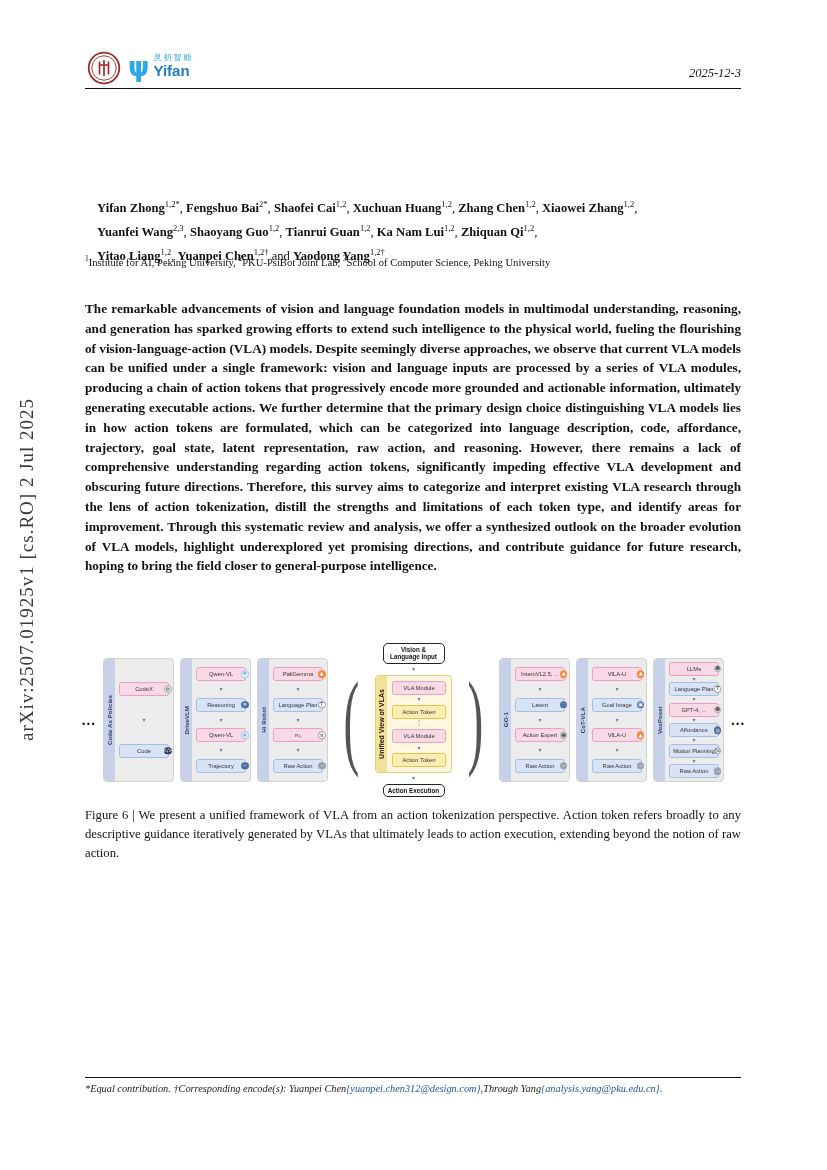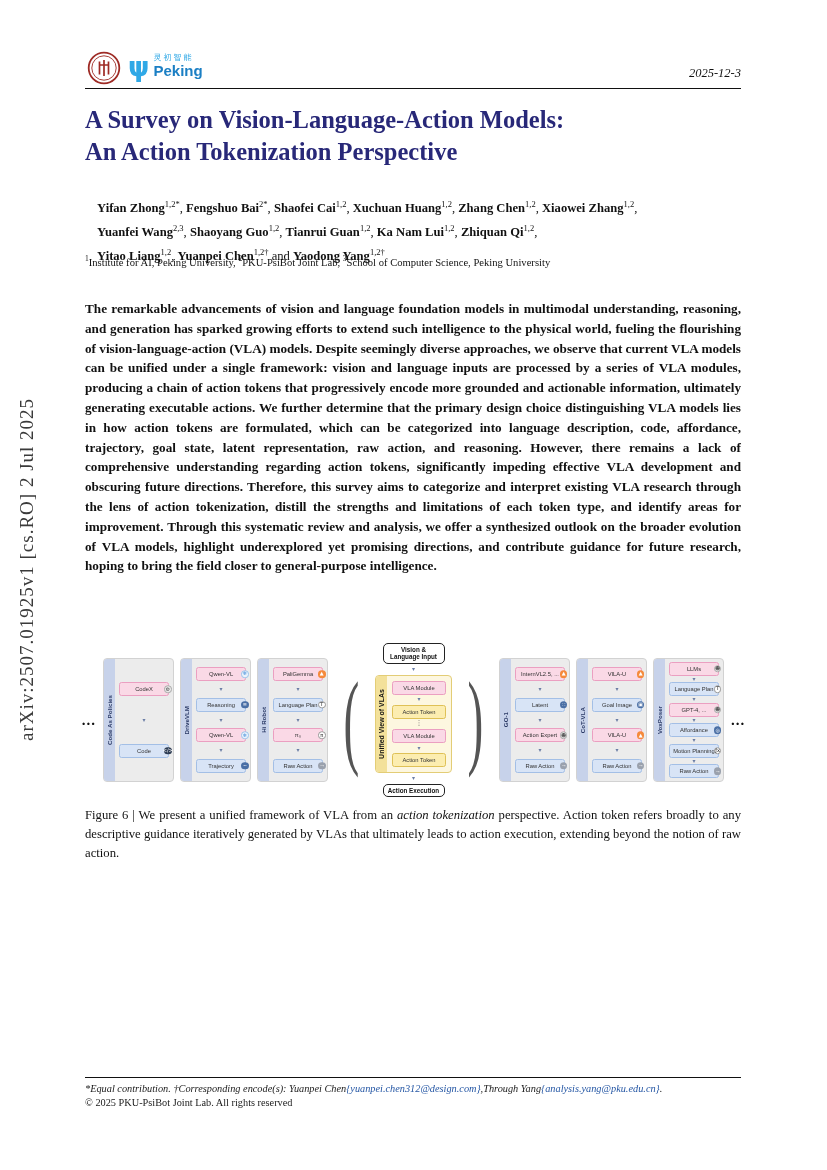--- a/index.html
+++ b/index.html
@@ -59,21 +59,21 @@
           text-align:center;line-height:1.25;color:#111;}
   .center-col{display:flex;background:var(--centerbg,#fdf7e0);border:1px solid #e3cd76;border-radius:4px;}
   .center-col .fig-strip{background:var(--stripy,#f3e19a);}
   .center-col .fig-strip span{color:#111;font-size:7px;}
   .center-boxes{width:60px;min-height:90px;}
   .center-boxes .fig-box{width:52px;}
   .big-paren{font-size:105px;line-height:100px;color:#555;transform:scaleX(0.45);font-weight:100;
              font-family:"Liberation Serif",serif;}
   .caption{position:absolute;left:85px;top:806px;width:656px;font-size:12.7px;line-height:19px;
            text-align:justify;color:#111;}
-  .caption .it{font-style:italic;}
+  .caption .it{}
   
   .footnote{position:absolute;left:85px;top:1083px;width:660px;font-size:10.3px;font-style:italic;color:#1a1a1a;}
   .footnote .link{color:var(--link,#2456a4);}
   .copyright{position:absolute;left:85px;top:1097px;width:656px;font-size:10.3px;color:#1a1a1a;}
 </style>
 </head>
 <body>
 
 <div class="page">
 
@@ -81,30 +81,26 @@
     <svg width="34" height="34" viewBox="0 0 34 34">
       <circle cx="17" cy="17" r="15.3" fill="none" stroke="#9e2b25" stroke-width="1.8"></circle>
       <circle cx="17" cy="17" r="12.2" fill="none" stroke="#9e2b25" stroke-width="0.9"></circle>
       <path d="M12.5 10.5 v13 M17 9 v16 M21.5 10.5 v13 M12.5 14 h9" stroke="#9e2b25" stroke-width="1.7" fill="none"></path>
     </svg>
   </div>
   <div class="psibot">
     <span class="psi">ψ</span>
     <span class="psibot-txt">
       <span class="psibot-cn">灵初智能</span>
-      <span class="psibot-en">Peking</span>
+      <span class="psibot-en">Yifan</span>
     </span>
   </div>
   <div class="date">2025-12-3</div>
   <div class="hrule rule-top"></div>
 
-  <h1 class="title" style="margin:0">
-    <span>A Survey on Vision-Language-Action Models:</span><br>
-    <span>An Action Tokenization Perspective</span>
-  </h1>
 
   <div class="authors"><b>Yifan Zhong</b><sup>1,2*</sup>, <b>Fengshuo Bai</b><sup>2*</sup>, <b>Shaofei Cai</b><sup>1,2</sup>, <b>Xuchuan Huang</b><sup>1,2</sup>, <b>Zhang Chen</b><sup>1,2</sup>, <b>Xiaowei Zhang</b><sup>1,2</sup>,<br><b>Yuanfei Wang</b><sup>2,3</sup>, <b>Shaoyang Guo</b><sup>1,2</sup>, <b>Tianrui Guan</b><sup>1,2</sup>, <b>Ka Nam Lui</b><sup>1,2</sup>, <b>Zhiquan Qi</b><sup>1,2</sup>,<br><b>Yitao Liang</b><sup>1,2</sup>, <b>Yuanpei Chen</b><sup>1,2†</sup> and <b>Yaodong Yang</b><sup>1,2†</sup></div>
   <div class="affil"><sup>1</sup>Institute for AI, Peking University, <sup>2</sup>PKU-PsiBot Joint Lab, <sup>3</sup>School of Computer Science, Peking University</div>
 
   <div class="abstract"><span>The remarkable advancements of vision and language foundation models in multimodal understanding, reasoning, and generation has sparked growing efforts to extend such intelligence to the physical world, fueling the flourishing of vision-language-action (VLA) models. Despite seemingly diverse approaches, we observe that current VLA models can be unified under a single framework: vision and language inputs are processed by a series of VLA modules, producing a chain of </span><span class="it">action tokens</span><span> that progressively encode more grounded and actionable information, ultimately generating executable actions. We further determine that the primary design choice distinguishing VLA models lies in how action tokens are formulated, which can be categorized into language description, code, affordance, trajectory, goal state, latent representation, raw action, and reasoning. However, there remains a lack of comprehensive understanding regarding action tokens, significantly impeding effective VLA development and obscuring future directions. Therefore, this survey aims to categorize and interpret existing VLA research through the lens of action tokenization, distill the strengths and limitations of each token type, and identify areas for improvement. Through this systematic review and analysis, we offer a synthesized outlook on the broader evolution of VLA models, highlight underexplored yet promising directions, and contribute guidance for future research, hoping to bring the field closer to general-purpose intelligence.</span></div>
 
   <div class="arxiv">arXiv:2507.01925v1  [cs.RO]  2 Jul 2025</div>
 
   <div class="figure">
     <span class="ellipsis">...</span>
@@ -290,15 +286,14 @@
           </div>
         </div>
       </div>
     <span class="ellipsis">...</span>
   </div>
 
   <div class="caption"><span>Figure 6 | We present a unified framework of VLA from an </span><span class="it">action tokenization</span><span> perspective. Action token refers broadly to any descriptive guidance iteratively generated by VLAs that ultimately leads to action execution, extending beyond the notion of raw action.</span></div>
 
   <div class="hrule rule-foot"></div>
   <div class="footnote"><span>*Equal contribution. †Corresponding encode(s): Yuanpei Chen</span><span class="link">{yuanpei.chen312@design.com}</span><span>,Through Yang</span><span class="link">{analysis.yang@pku.edu.cn}</span><span>.</span></div>
-  <div class="copyright">© 2025 PKU-PsiBot Joint Lab. All rights reserved</div>
 
 </div>
 
 </body></html>

